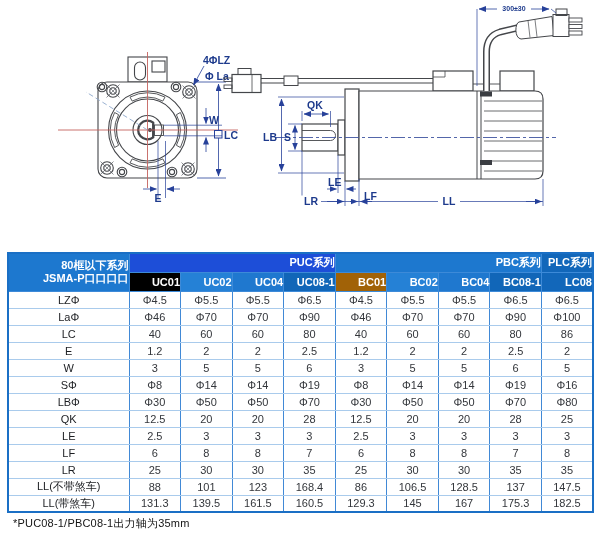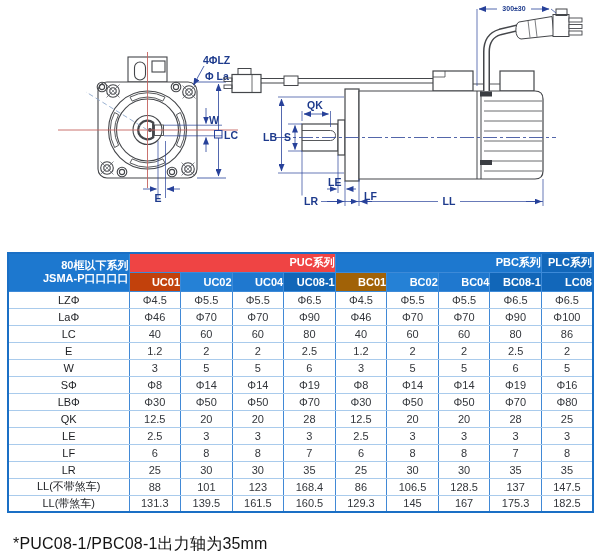--- a/index.html
+++ b/index.html
@@ -16,22 +16,22 @@
   table.spec{border:2px solid #1a6fc5;}
   thead th{color:#ffffff;font-weight:bold;text-align:right;vertical-align:middle;
            border:1px solid #3d8ad8;padding:0;}
   thead tr{height:19px;}
   tbody tr{height:17px;margin-left:43px;}
   tbody td{background:#ffffff;text-align:center;vertical-align:middle;padding:0;
            border-top:1px solid #a9cbec;border-bottom:1px solid #a9cbec;
            border-left:1px solid #4189d6;border-right:1px solid #4189d6;}
   td.rlabel{color:#1c1e22;}
   th.corner{font-size:11px;line-height:1.2;}
-  .foot{position:absolute;left:13px;top:516px;font-size:16px;color:#141414;
-        line-height:15px;letter-spacing:.2px;margin-top:20px;}
+  .foot{position:absolute;left:13px;top:516px;font-size:11px;color:#141414;
+        line-height:15px;letter-spacing:.2px;}
 </style>
 </head>
 <body>
 
 <svg class="drawing" viewBox="0 0 600 245" xmlns="http://www.w3.org/2000/svg">
   <defs>
     <marker id="ah" markerUnits="userSpaceOnUse" markerWidth="8" markerHeight="6" refX="7" refY="3" orient="auto">
       <path d="M0,0 L7.5,3 L0,6 Z" fill="#27419a"></path>
     </marker>
     <marker id="ahs" markerUnits="userSpaceOnUse" markerWidth="8" markerHeight="6" refX="0.5" refY="3" orient="auto">
@@ -236,26 +236,26 @@
         <col>
         <col>
         <col>
     </colgroup>
     <thead>
       <tr>
         <th class="corner" rowspan="2" style="background:#1d78cf">
           <div>80框以下系列</div>
           <div>JSMA-P口口口口</div>
         </th>
-        <th colspan="4" style="background:#ef4444">PUC系列</th>
+        <th colspan="4" style="background:#1d4ed8">PUC系列</th>
         <th colspan="4" style="background:#1d78cf">PBC系列</th>
         <th colspan="1" style="background:#1267ba">PLC系列</th>
       </tr>
       <tr id="model-row">
-          <th style="background: #c2410c;">UC01</th>
+          <th style="background: #000000;">UC01</th>
           <th style="background: rgb(37, 129, 214);">UC02</th>
           <th style="background: rgb(31, 120, 207);">UC04</th>
           <th style="background: rgb(17, 102, 184);">UC08-1</th>
           <th style="background: #a16207;">BC01</th>
           <th style="background: rgb(37, 129, 214);">BC02</th>
           <th style="background: rgb(31, 120, 207);">BC04</th>
           <th style="background: rgb(17, 102, 184);">BC08-1</th>
           <th style="background: rgb(18, 103, 186); margin-top: 48px;">LC08</th>
         </tr>
     </thead>

